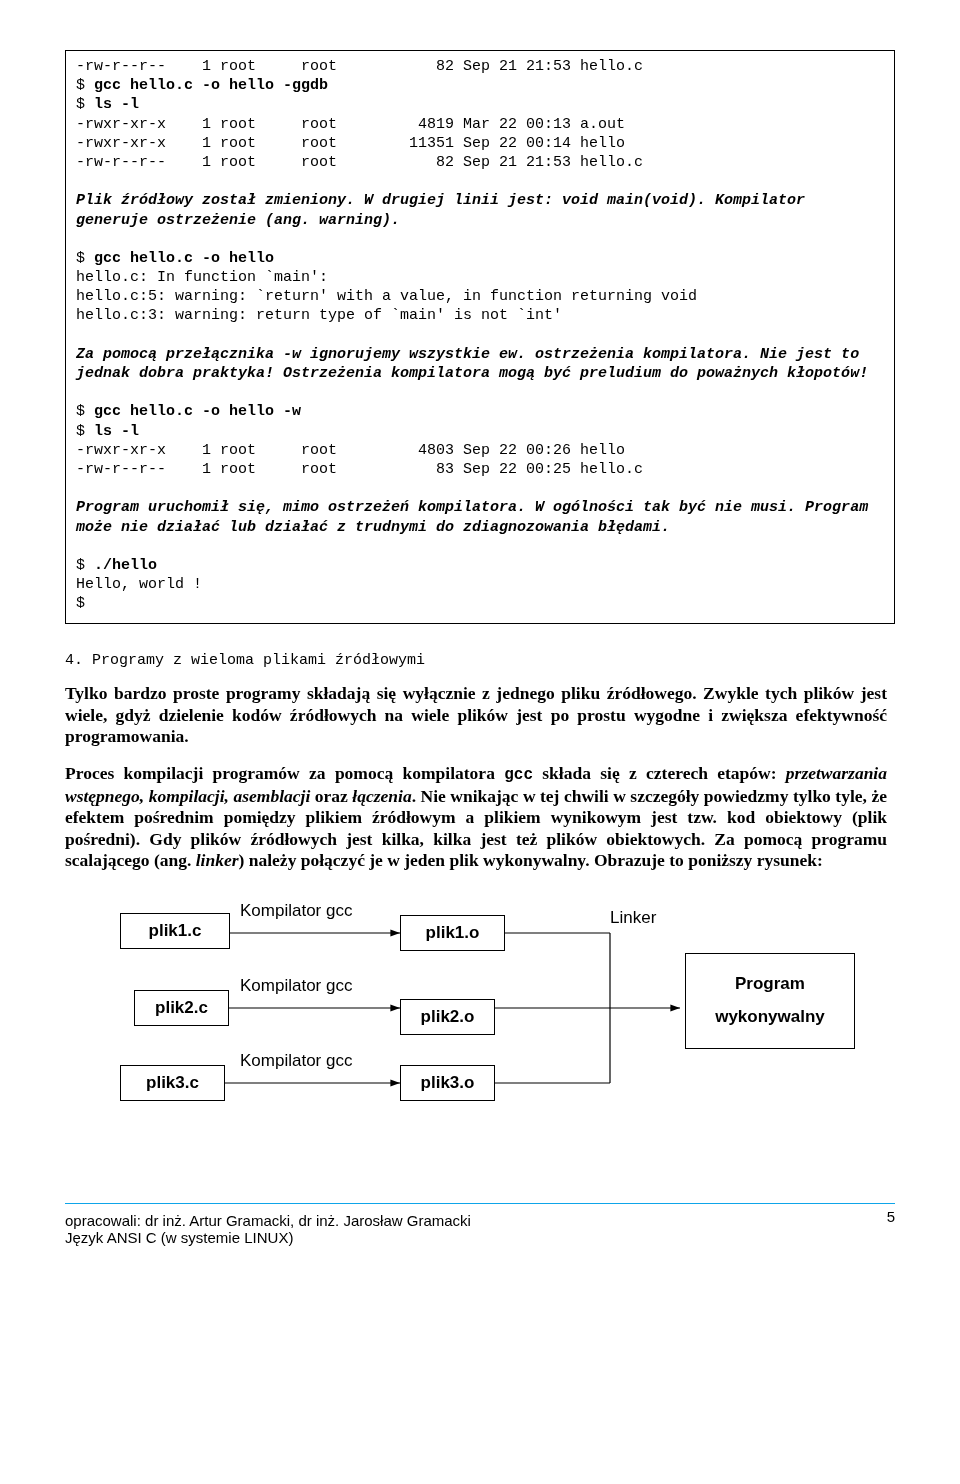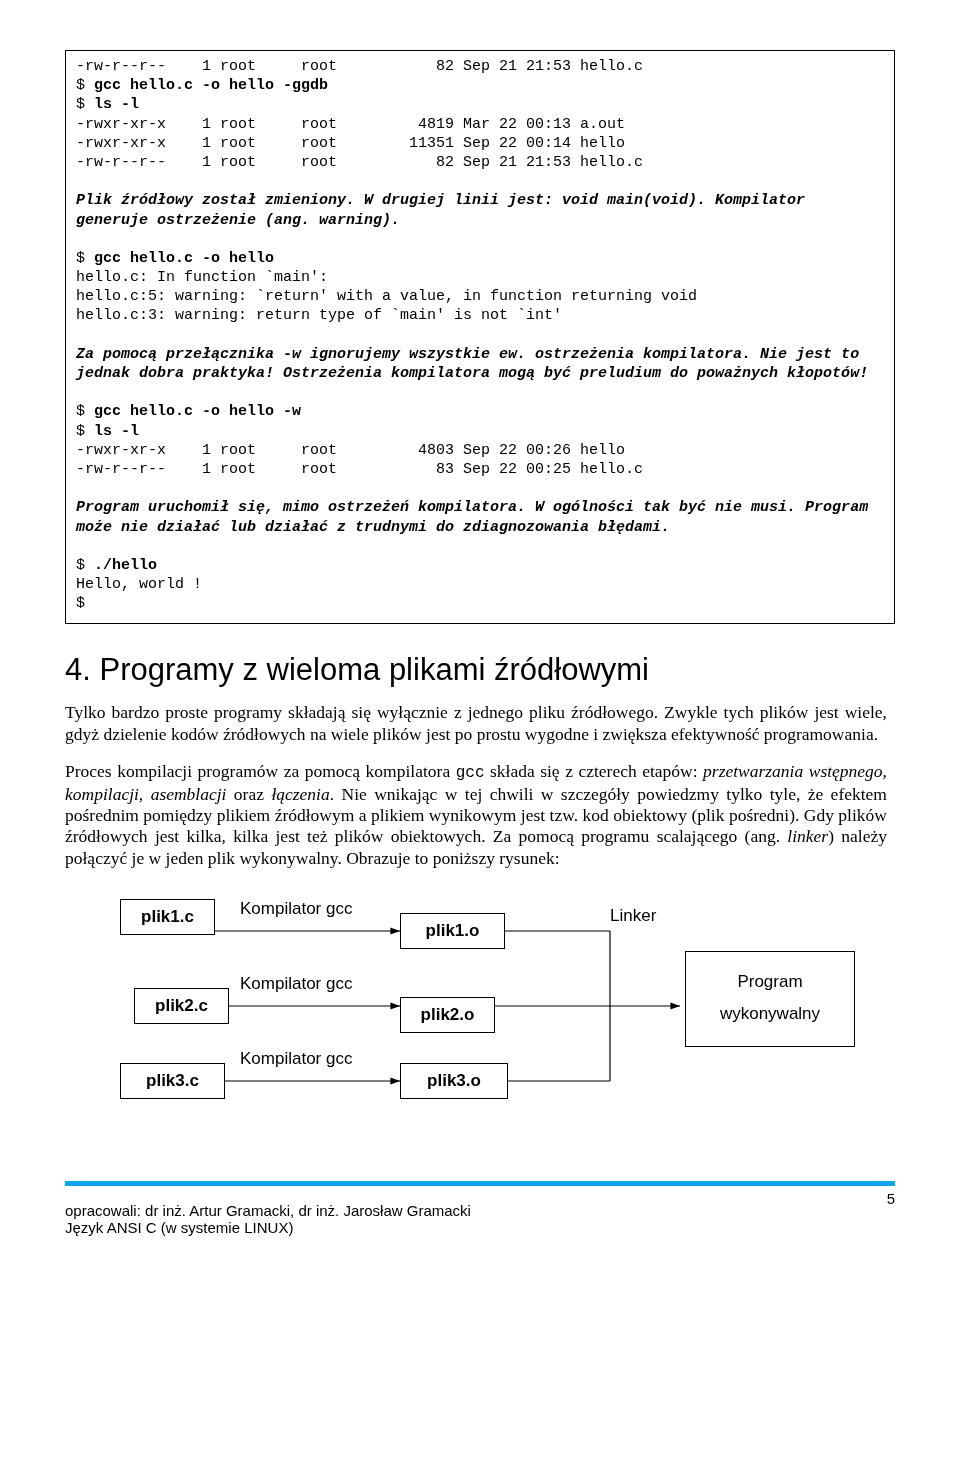--- a/index.html
+++ b/index.html
@@ -18,30 +18,31 @@
     border: 1px solid #000;
     padding: 6px 10px 10px 10px;
     font-family: 'Courier New', monospace;
     font-size: 15px;
     line-height: 1.28;
     white-space: pre-wrap;
   }
   .term-box .b { font-weight: bold; }
   .term-box .i { font-style: italic; font-weight: bold; }
   h2.section-title {
-    font-family: Liberation Sans, sans-serif;
+    font-family: Liberation Mono, monospace;
     font-weight: normal;
-    font-size: 31px;
+    font-size: 15px;
     margin: 28px 0 14px 0;
   }
   .para {
     font-size: 17.5px;
     line-height: 1.22;
     text-align: justify;
     margin: 0 8px 16px 0;
+    font-weight: bold;
   }
   .para .mono { font-family: 'Courier New', monospace; font-size: 16px; }
   .para .ital { font-style: italic; }
 
   
   .diagram {
     margin: 22px 0 40px 0;
     position: relative;
     width: 810px;
     height: 230px;
@@ -61,32 +62,32 @@
   }
   .dlabel {
     position: absolute;
     font-size: 17px;
   }
   .progbox {
     position: absolute;
     border: 1.5px solid #000;
     background: #fff;
     text-align: center;
-    font-weight: normal;
+    font-weight: bold;
     font-size: 17px;
     padding-top: 14px;
     box-sizing: border-box;
     line-height: 1.9;
   }
   
   .footer {
     position: relative;
-    border-top: 5px solid #0ea5e9;
-    margin-top: 60px;
-    padding-top: 16px;
+    border-top: 1px solid #0ea5e9;
+    margin-top: 80px;
+    padding-top: 8px;
     font-family: Arial, Helvetica, sans-serif;
     font-size: 15px;
   }
   .footer .pagenum {
     position: absolute;
     right: 0;
     top: 4px;
   }
   svg { position:absolute; top:0; left:0; }
 </style>
@@ -142,31 +143,31 @@
       <line x1="150" y1="115" x2="335" y2="115" stroke="#000" stroke-width="1.2" marker-end="url(#arr)"></line>
       <line x1="150" y1="190" x2="335" y2="190" stroke="#000" stroke-width="1.2" marker-end="url(#arr)"></line>
 
       <line x1="430" y1="40" x2="545" y2="40" stroke="#000" stroke-width="1.2"></line>
       <line x1="545" y1="40" x2="545" y2="115" stroke="#000" stroke-width="1.2"></line>
       <line x1="430" y1="115" x2="615" y2="115" stroke="#000" stroke-width="1.2" marker-end="url(#arr)"></line>
       <line x1="430" y1="190" x2="545" y2="190" stroke="#000" stroke-width="1.2"></line>
       <line x1="545" y1="190" x2="545" y2="115" stroke="#000" stroke-width="1.2"></line>
     </svg>
 
-    <div class="dbox" style="left:55px; top:8px; width:95px; height:36px;">plik1.c</div>
+    <div class="dbox" style="left:55px; top:20px; width:110px; height:36px;">plik1.c</div>
     <div class="dbox" style="left:69px; top:97px; width:95px; height:36px;">plik2.c</div>
     <div class="dbox" style="left:55px; top:172px; width:105px; height:36px;">plik3.c</div>
 
     <div class="dlabel" style="left:175px; top:8px;">Kompilator gcc</div>
     <div class="dlabel" style="left:175px; top:83px;">Kompilator gcc</div>
     <div class="dlabel" style="left:175px; top:158px;">Kompilator gcc</div>
 
     <div class="dbox" style="left:335px; top:22px; width:105px; height:36px;">plik1.o</div>
     <div class="dbox" style="left:335px; top:106px; width:95px; height:36px;">plik2.o</div>
-    <div class="dbox" style="left:335px; top:172px; width:108px; height:36px;">plik3.o</div>
+    <div class="dbox" style="left:335px; top:172px; width:95px; height:36px;">plik3.o</div>
 
     <div class="dlabel" style="left:545px; top:15px;">Linker</div>
 
     <div class="progbox" style="left:620px; top:60px; width:170px; height:96px;">
       <div>Program</div>
       <div>wykonywalny</div>
     </div>
   </div>
 
   <div class="footer">

